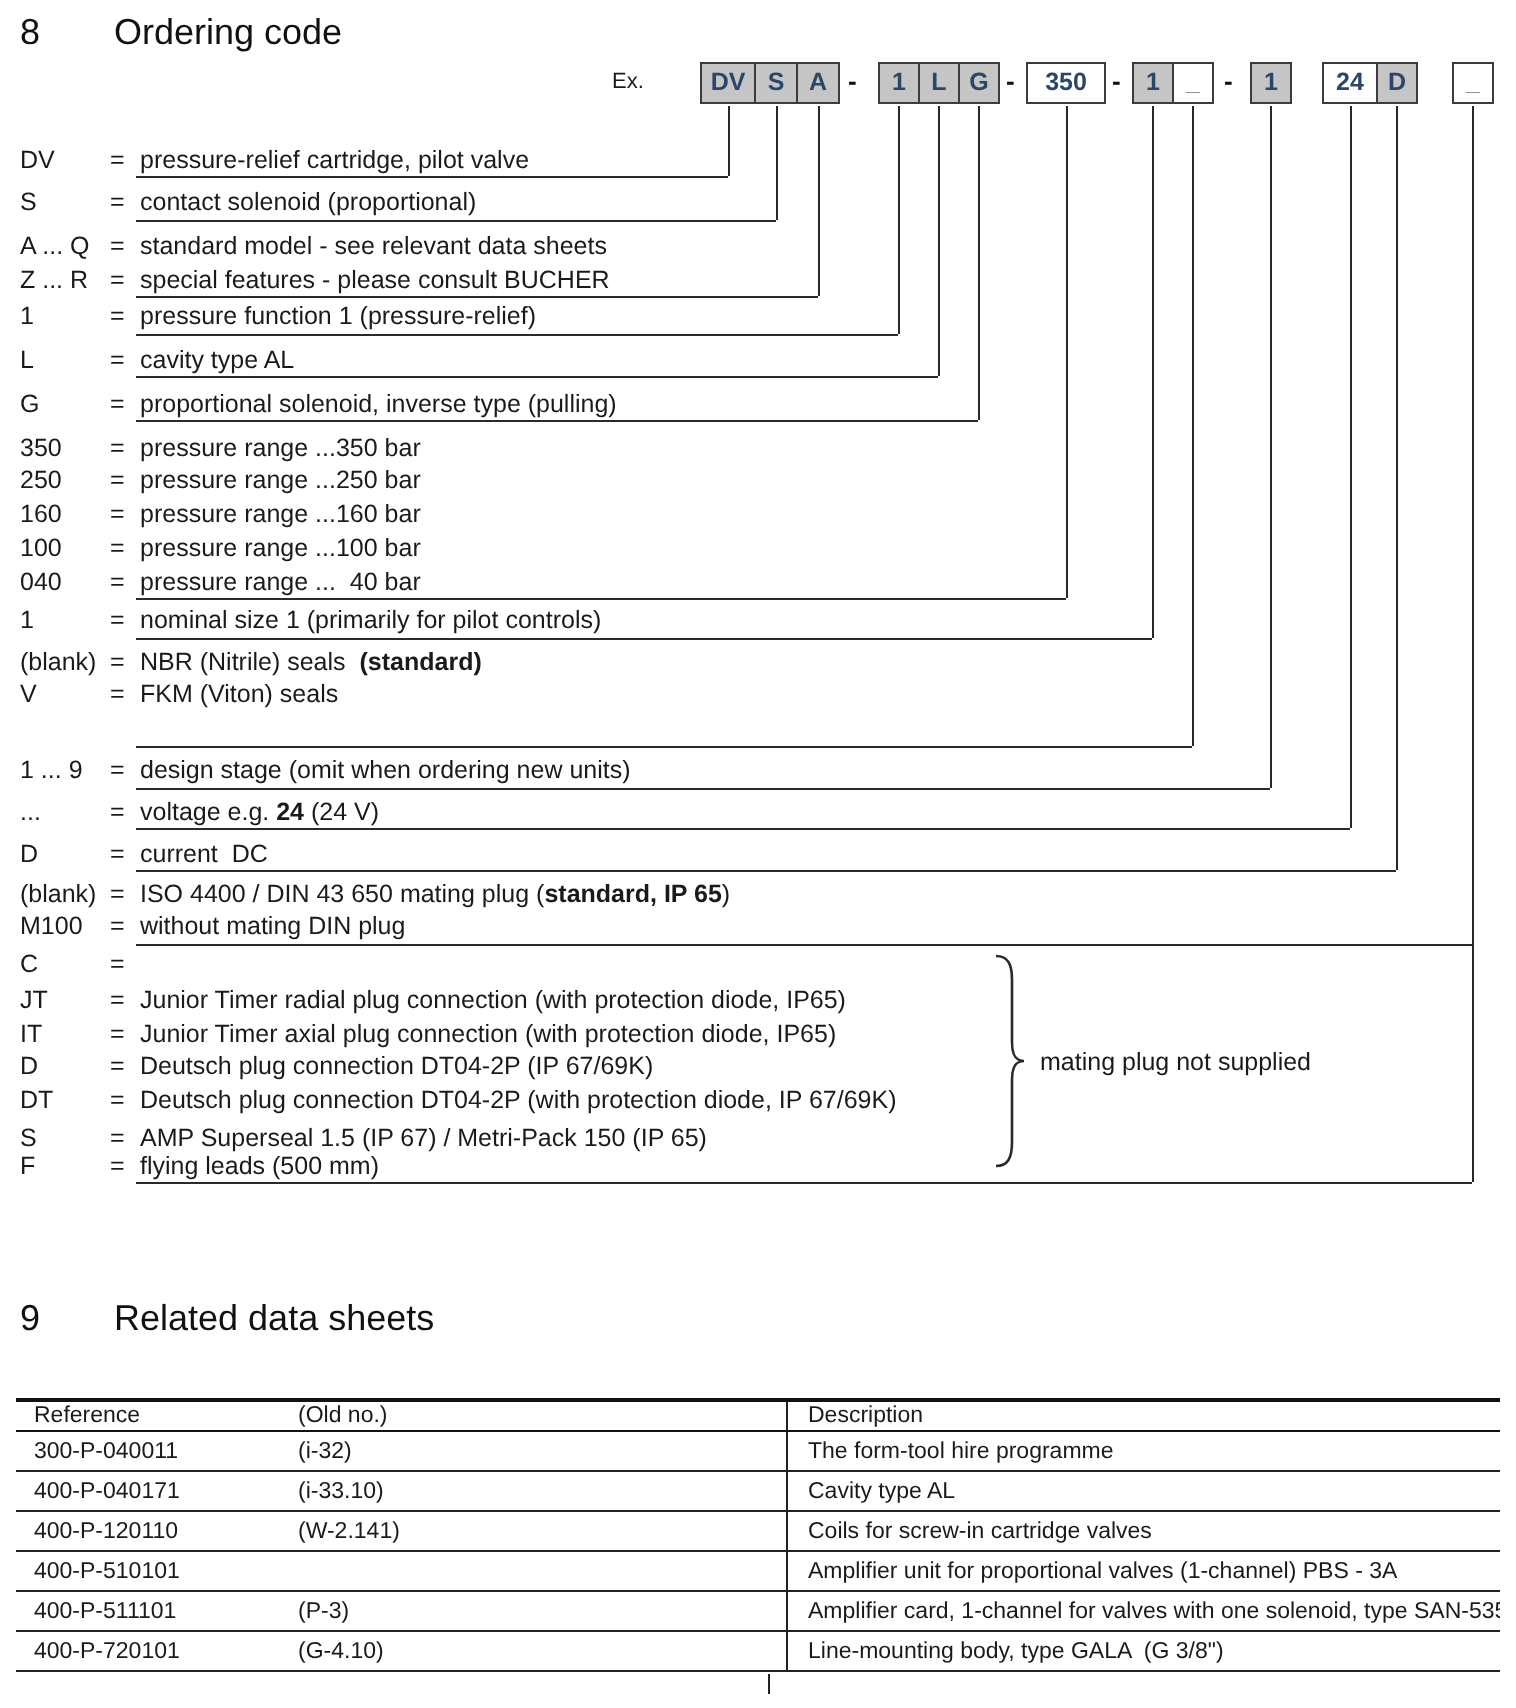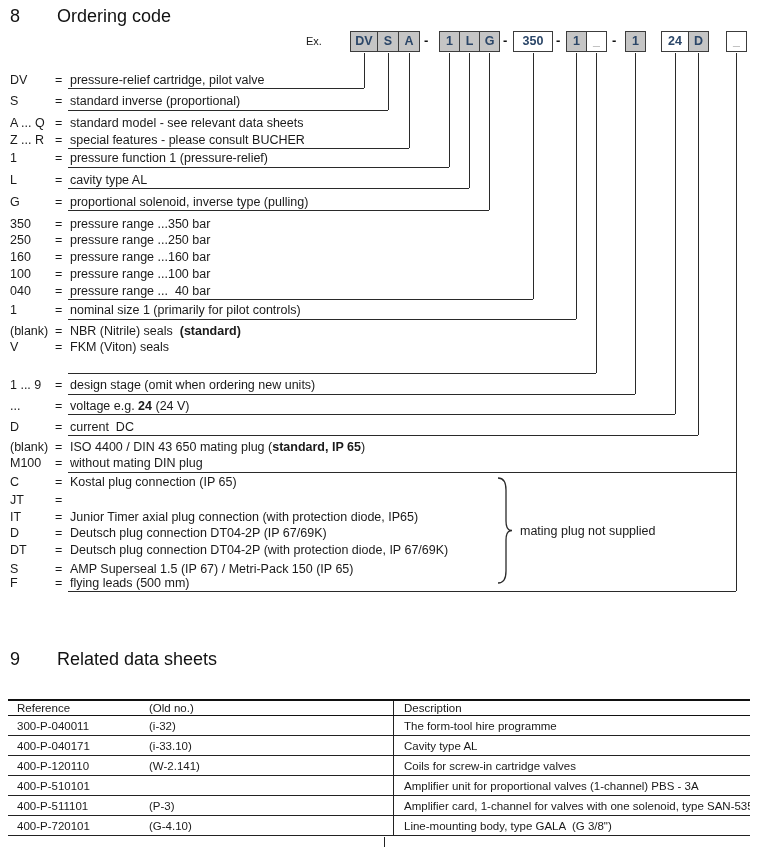--- a/index.html
+++ b/index.html
@@ -82,41 +82,41 @@
   <div class="hline" style="left:68px;top:299px;width:465px;"></div>
   <div class="hline" style="left:68px;top:319px;width:508px;"></div>
   <div class="hline" style="left:68px;top:373px;width:528px;"></div>
   <div class="hline" style="left:68px;top:394px;width:567px;"></div>
   <div class="hline" style="left:68px;top:414px;width:607px;"></div>
   <div class="hline" style="left:68px;top:435px;width:630px;"></div>
   <div class="hline" style="left:68px;top:472px;width:668px;"></div>
   <div class="hline" style="left:68px;top:591px;width:668px;"></div>
 
   <div class="crow" style="top:72px;"><span class="lbl">DV</span><span class="eq">=</span><span class="dsc">pressure-relief cartridge, pilot valve</span></div>
-  <div class="crow" style="top:93px;"><span class="lbl">S</span><span class="eq">=</span><span class="dsc">standard inverse (proportional)</span></div>
+  <div class="crow" style="top:93px;"><span class="lbl">S</span><span class="eq">=</span><span class="dsc">contact solenoid (proportional)</span></div>
   <div class="crow" style="top:115px;"><span class="lbl">A ... Q</span><span class="eq">=</span><span class="dsc">standard model - see relevant data sheets</span></div>
   <div class="crow" style="top:132px;"><span class="lbl">Z ... R</span><span class="eq">=</span><span class="dsc">special features - please consult BUCHER</span></div>
   <div class="crow" style="top:150px;"><span class="lbl">1</span><span class="eq">=</span><span class="dsc">pressure function 1 (pressure-relief)</span></div>
   <div class="crow" style="top:172px;"><span class="lbl">L</span><span class="eq">=</span><span class="dsc">cavity type AL</span></div>
   <div class="crow" style="top:194px;"><span class="lbl">G</span><span class="eq">=</span><span class="dsc">proportional solenoid, inverse type (pulling)</span></div>
   <div class="crow" style="top:216px;"><span class="lbl">350</span><span class="eq">=</span><span class="dsc">pressure range ...350 bar</span></div>
   <div class="crow" style="top:232px;"><span class="lbl">250</span><span class="eq">=</span><span class="dsc">pressure range ...250 bar</span></div>
   <div class="crow" style="top:249px;"><span class="lbl">160</span><span class="eq">=</span><span class="dsc">pressure range ...160 bar</span></div>
   <div class="crow" style="top:266px;"><span class="lbl">100</span><span class="eq">=</span><span class="dsc">pressure range ...100 bar</span></div>
   <div class="crow" style="top:283px;"><span class="lbl">040</span><span class="eq">=</span><span class="dsc">pressure range ...  40 bar</span></div>
   <div class="crow" style="top:302px;"><span class="lbl">1</span><span class="eq">=</span><span class="dsc">nominal size 1 (primarily for pilot controls)</span></div>
   <div class="crow" style="top:323px;"><span class="lbl">(blank)</span><span class="eq">=</span><span class="dsc"><span>NBR (Nitrile) seals  </span><span class="b">(standard)</span><span></span></span></div>
   <div class="crow" style="top:339px;"><span class="lbl">V</span><span class="eq">=</span><span class="dsc">FKM (Viton) seals</span></div>
   <div class="crow" style="top:377px;text-align:right;"><span class="lbl">1 ... 9</span><span class="eq">=</span><span class="dsc">design stage (omit when ordering new units)</span></div>
   <div class="crow" style="top:398px;"><span class="lbl">...</span><span class="eq">=</span><span class="dsc"><span>voltage e.g. </span><span class="b">24</span><span> (24 V)</span></span></div>
   <div class="crow" style="top:419px;"><span class="lbl">D</span><span class="eq">=</span><span class="dsc">current  DC</span></div>
   <div class="crow" style="top:439px;"><span class="lbl">(blank)</span><span class="eq">=</span><span class="dsc"><span>ISO 4400 / DIN 43 650 mating plug (</span><span class="b">standard, IP 65</span><span>)</span></span></div>
   <div class="crow" style="top:455px;"><span class="lbl">M100</span><span class="eq">=</span><span class="dsc">without mating DIN plug</span></div>
-  <div class="crow" style="top:474px;"><span class="lbl">C</span><span class="eq">=</span><span class="dsc">Kostal plug connection (IP 65)</span></div>
-  <div class="crow" style="top:492px;text-decoration:underline;"><span class="lbl">JT</span><span class="eq">=</span></div>
+  <div class="crow" style="top:474px;"><span class="lbl">C</span><span class="eq">=</span></div>
+  <div class="crow" style="top:492px;text-decoration:underline;"><span class="lbl">JT</span><span class="eq">=</span><span class="dsc">Junior Timer radial plug connection (with protection diode, IP65)</span></div>
   <div class="crow" style="top:509px;"><span class="lbl">IT</span><span class="eq">=</span><span class="dsc">Junior Timer axial plug connection (with protection diode, IP65)</span></div>
   <div class="crow" style="top:525px;"><span class="lbl">D</span><span class="eq">=</span><span class="dsc">Deutsch plug connection DT04-2P (IP 67/69K)</span></div>
   <div class="crow" style="top:542px;"><span class="lbl">DT</span><span class="eq">=</span><span class="dsc">Deutsch plug connection DT04-2P (with protection diode, IP 67/69K)</span></div>
   <div class="crow" style="top:561px;"><span class="lbl">S</span><span class="eq">=</span><span class="dsc">AMP Superseal 1.5 (IP 67) / Metri-Pack 150 (IP 65)</span></div>
   <div class="crow" style="top:575px;"><span class="lbl">F</span><span class="eq">=</span><span class="dsc">flying leads (500 mm)</span></div>
 
   <div class="bracewrap">
     <svg width="16" height="107" viewBox="0 0 16 107">
       <path d="M1 1 C 7 1, 9 5, 9 13 L 9 44 C 9 51, 11 53.5, 15 53.5 C 11 53.5, 9 56, 9 63 L 9 94 C 9 102, 7 106, 1 106" fill="none" stroke="#2a2a2a" stroke-width="1.3"></path>
     </svg>

